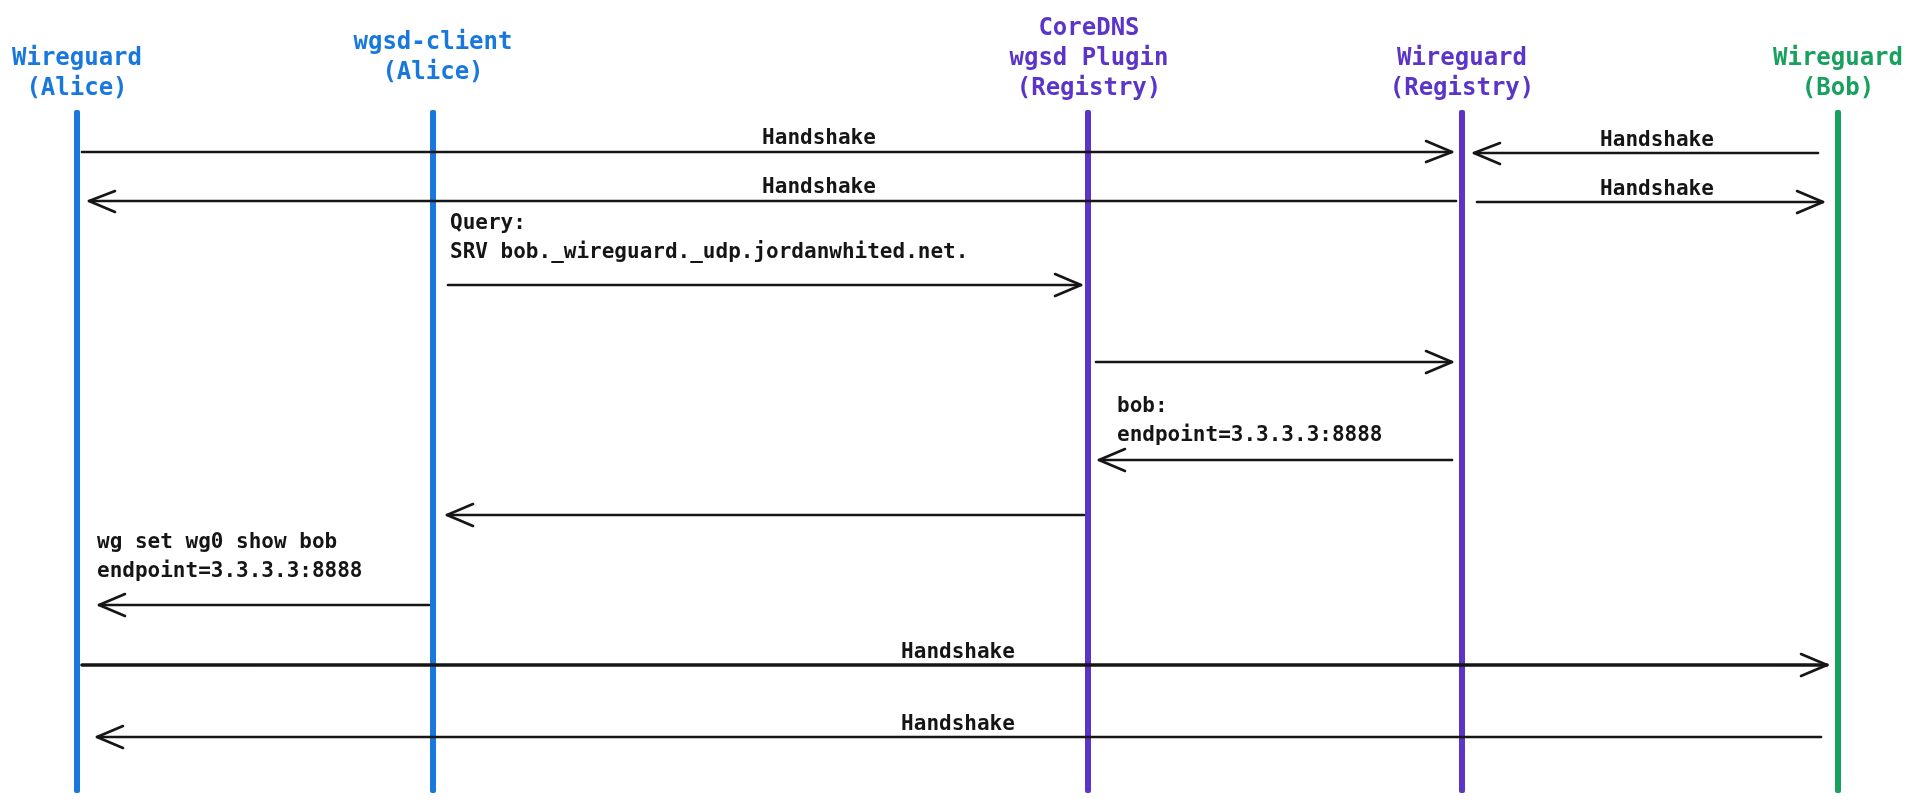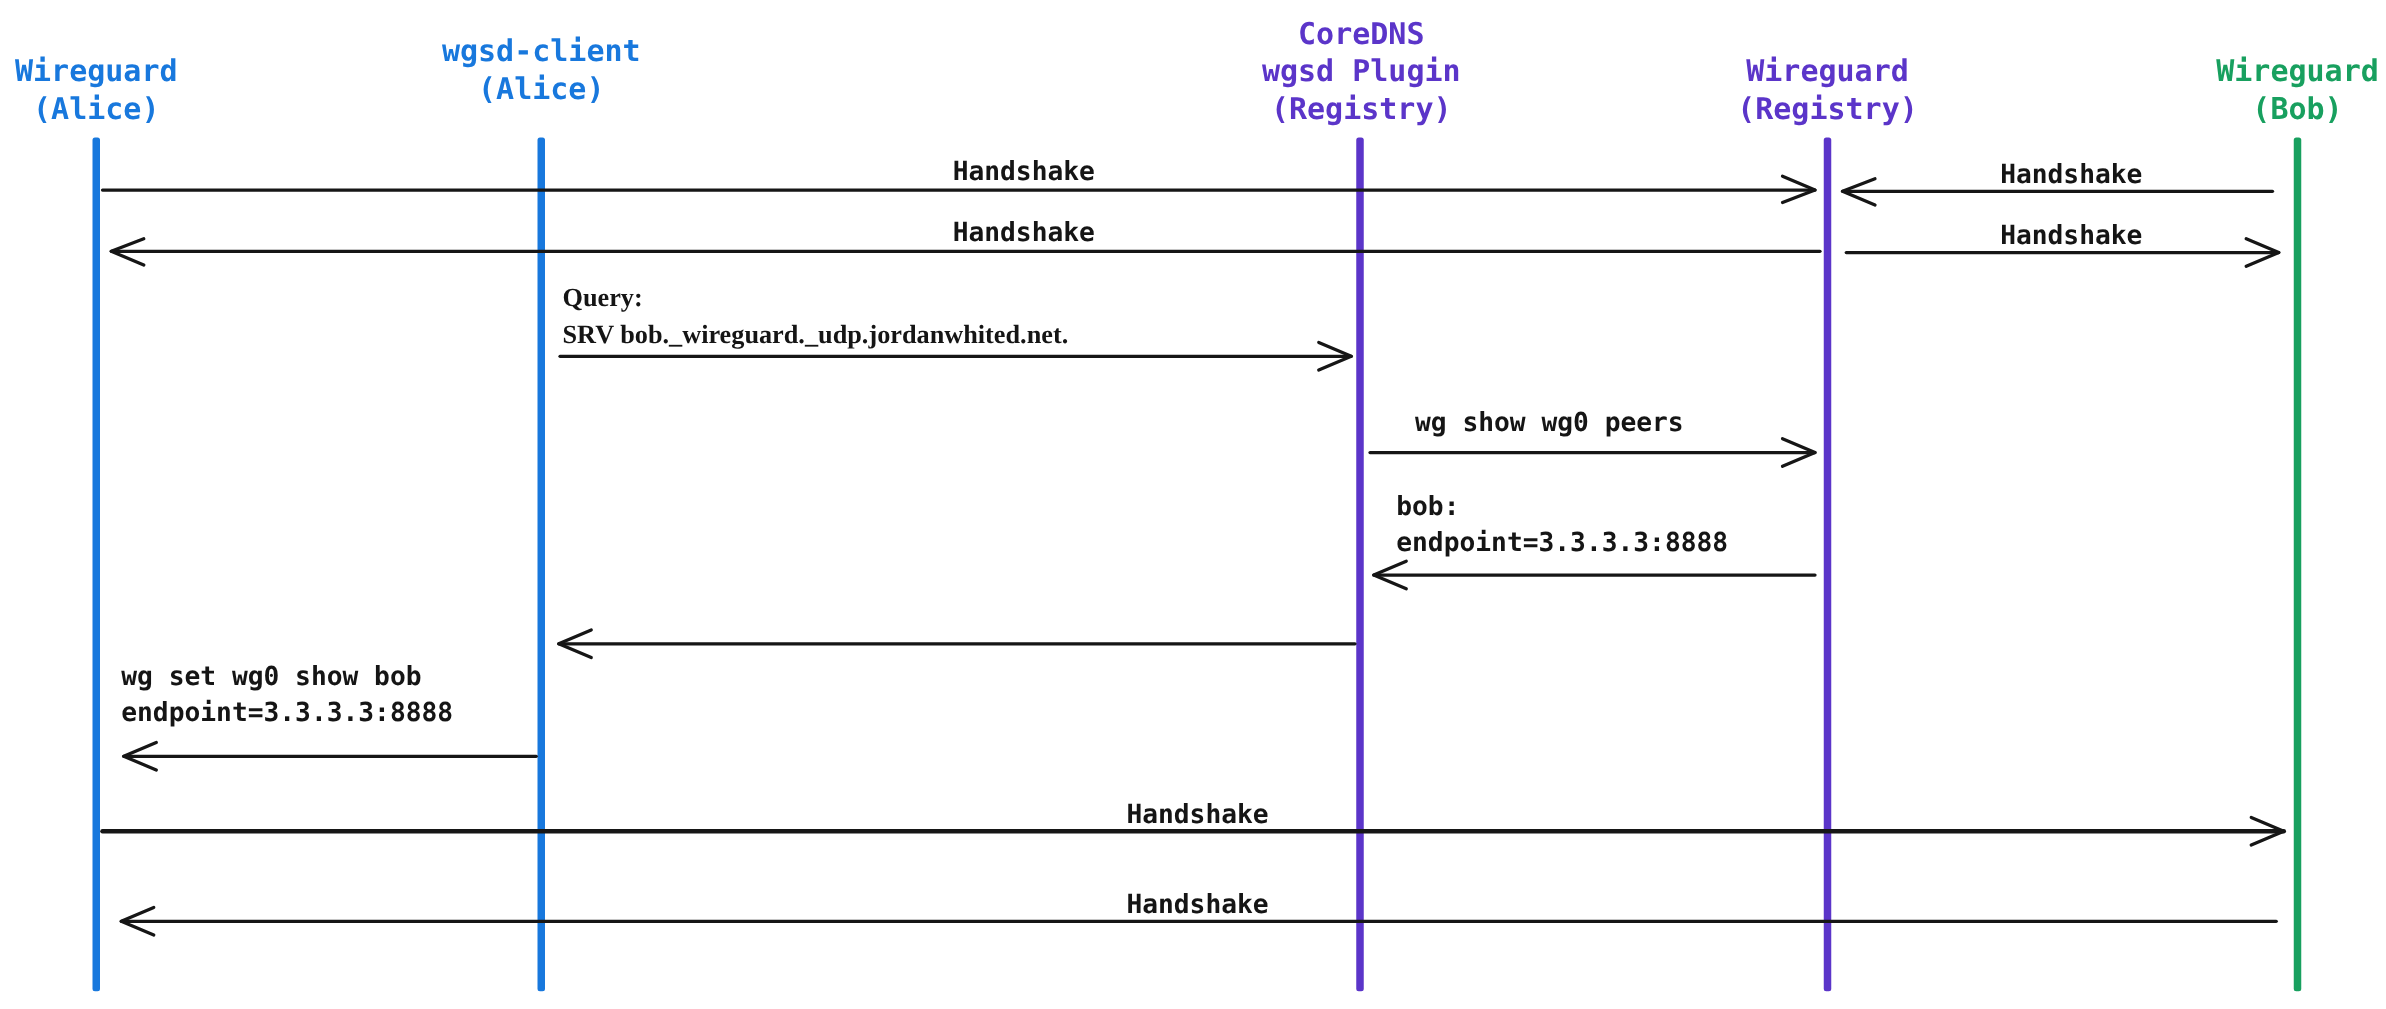--- a/index.html
+++ b/index.html
@@ -66,23 +66,22 @@
 (Registry)</div>
   <div class="participant-label" style="left: 1462px; top: 42px; color: rgb(91, 53, 201);">Wireguard
 (Registry)</div>
   <div class="participant-label" style="left: 1838px; top: 42px; color: rgb(24, 160, 95);">Wireguard
 (Bob)</div>
 
   <div class="msg centered" style="left:819px;top:123px;">Handshake</div>
   <div class="msg centered" style="left:1657px;top:125px;">Handshake</div>
   <div class="msg centered" style="left:819px;top:172px;">Handshake</div>
   <div class="msg centered" style="left:1657px;top:174px;">Handshake</div>
-  <div class="msg" style="left:450px;top:224px;font-family:Liberation Serif, serif;">Query:
+  <div class="msg" style="left:450px;top:208px;">Query:
 SRV bob._wireguard._udp.jordanwhited.net.</div>
-  <div class="msg" style="left:1132px;top:324px;">wg show wg0 peers</div>
   <div class="msg" style="left:1117px;top:391px;">bob:
 endpoint=3.3.3.3:8888</div>
   <div class="msg" style="left:97px;top:527px;">wg set wg0 show bob
 endpoint=3.3.3.3:8888</div>
   <div class="msg centered" style="left:958px;top:637px;">Handshake</div>
   <div class="msg centered" style="left:958px;top:709px;">Handshake</div>
 
   <svg class="arrows" viewBox="0 0 1909 807" xmlns="http://www.w3.org/2000/svg" style="color: rgb(22, 22, 22);">
     <g>
       <path d="M82 152 L1452 152"></path>

